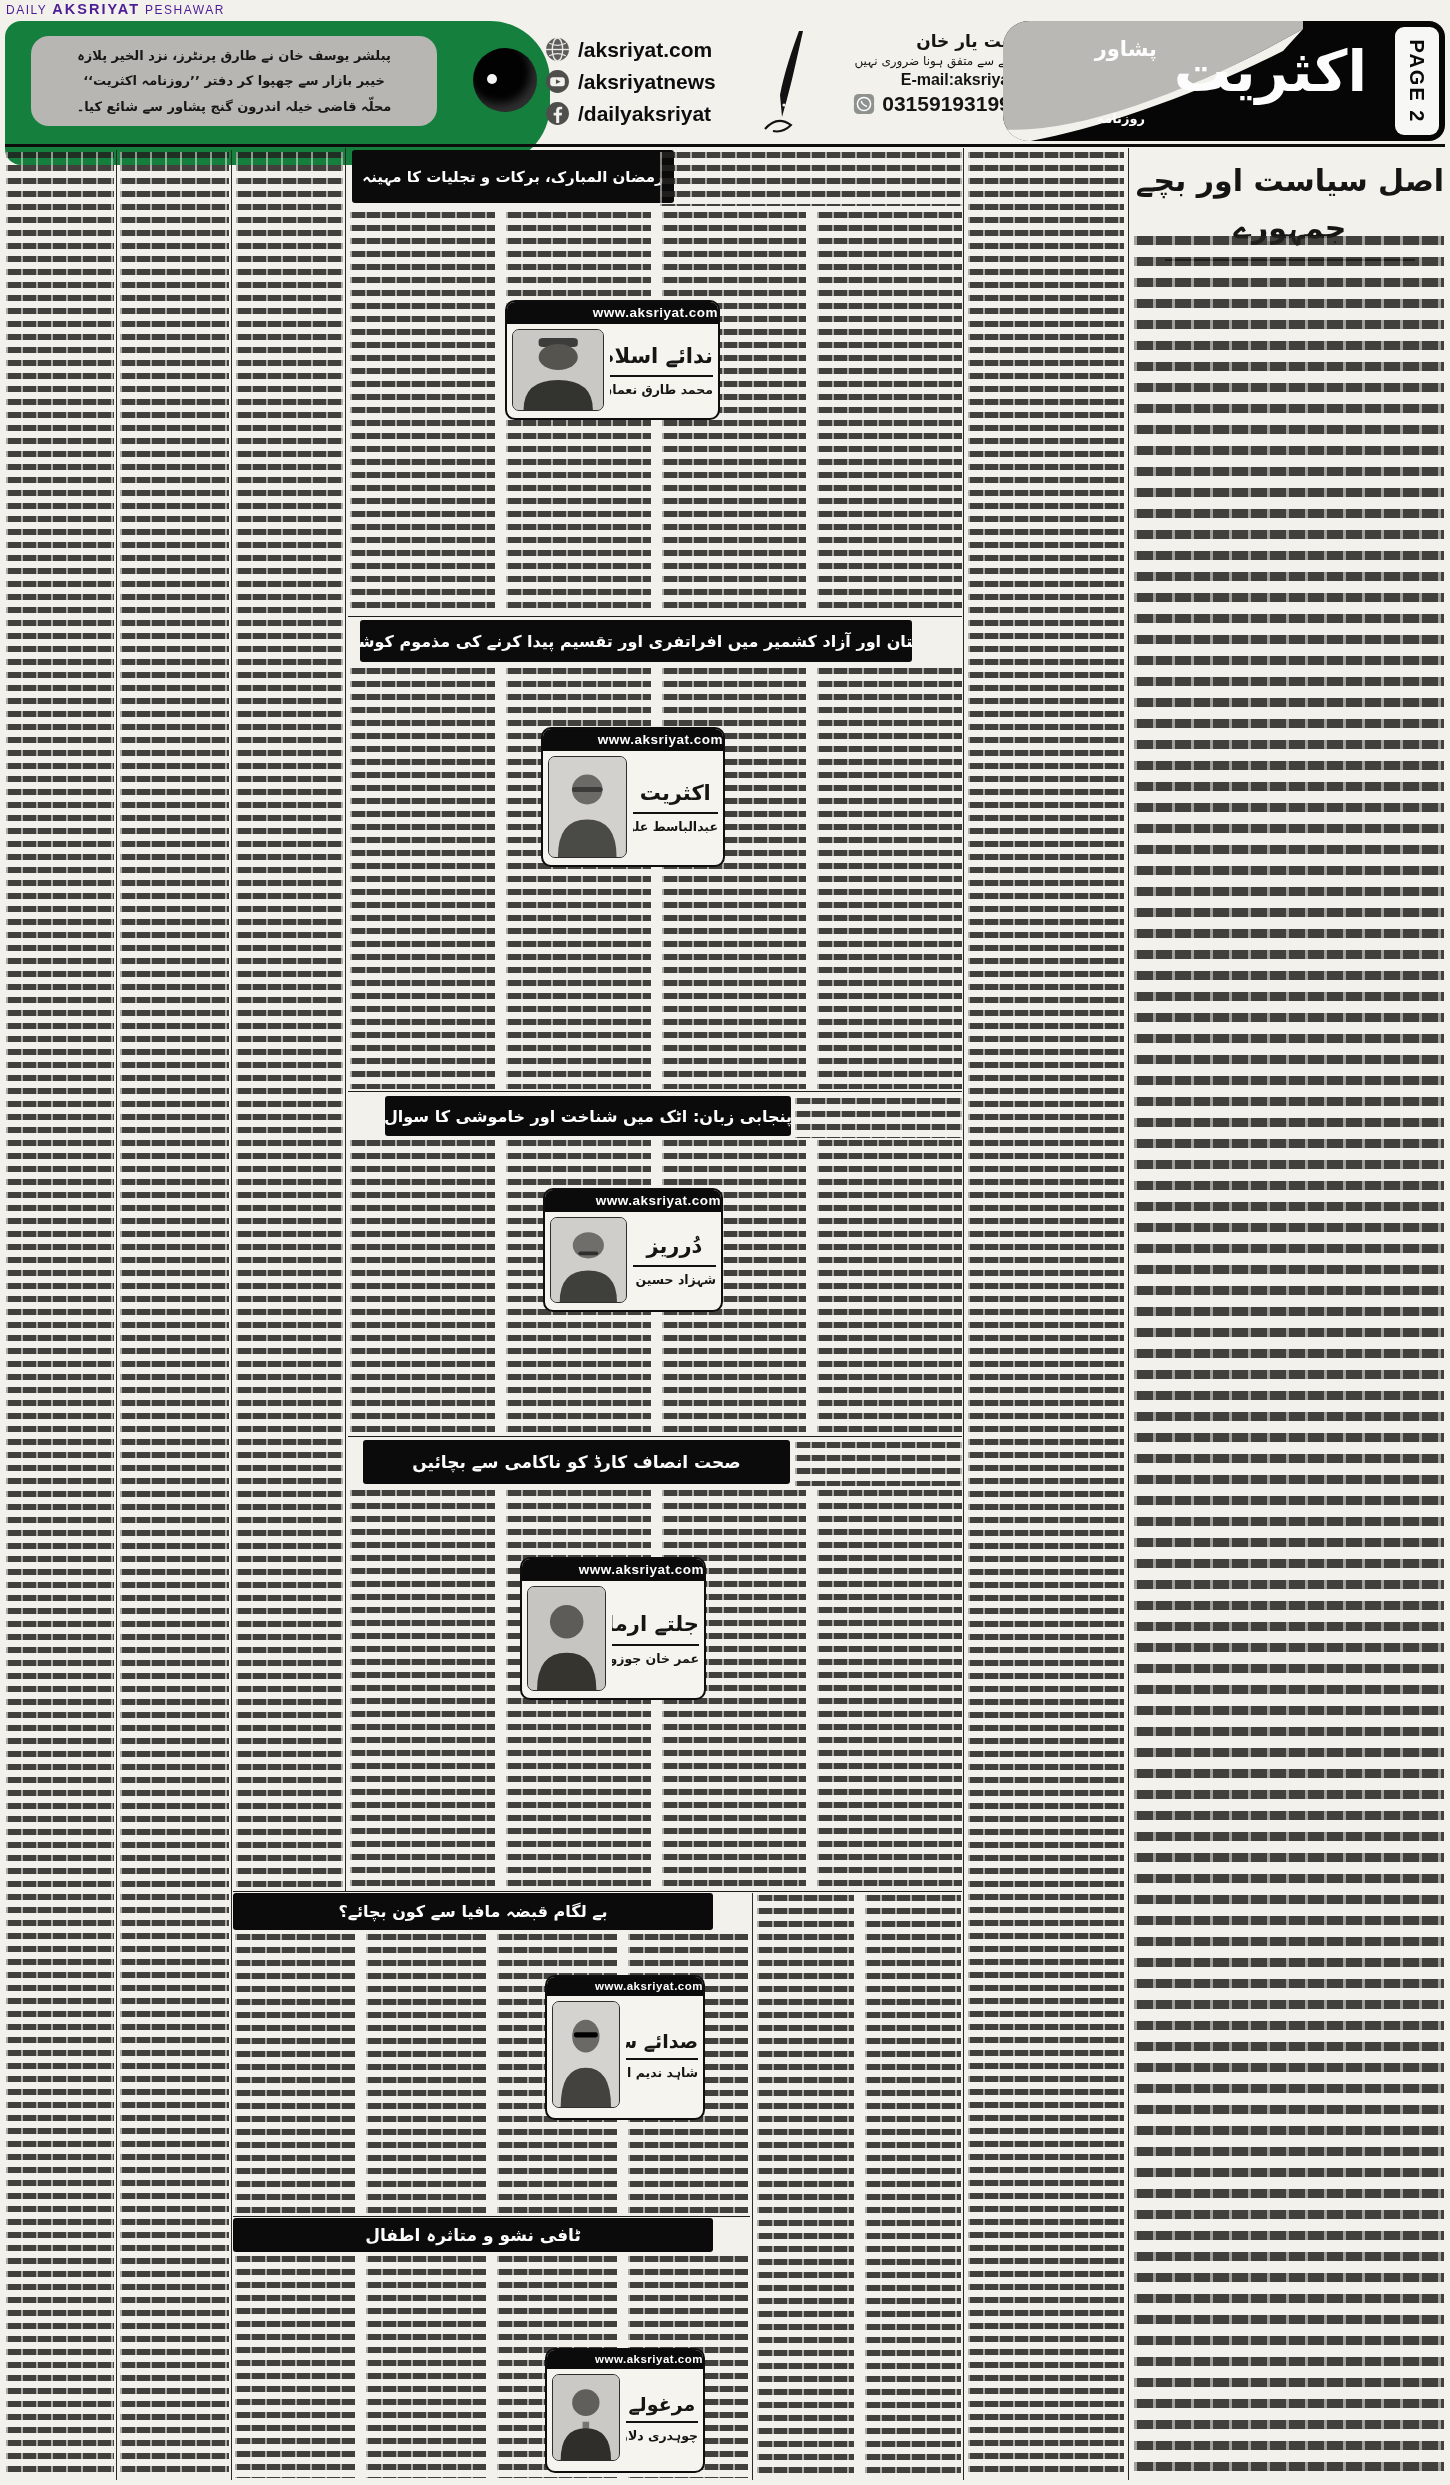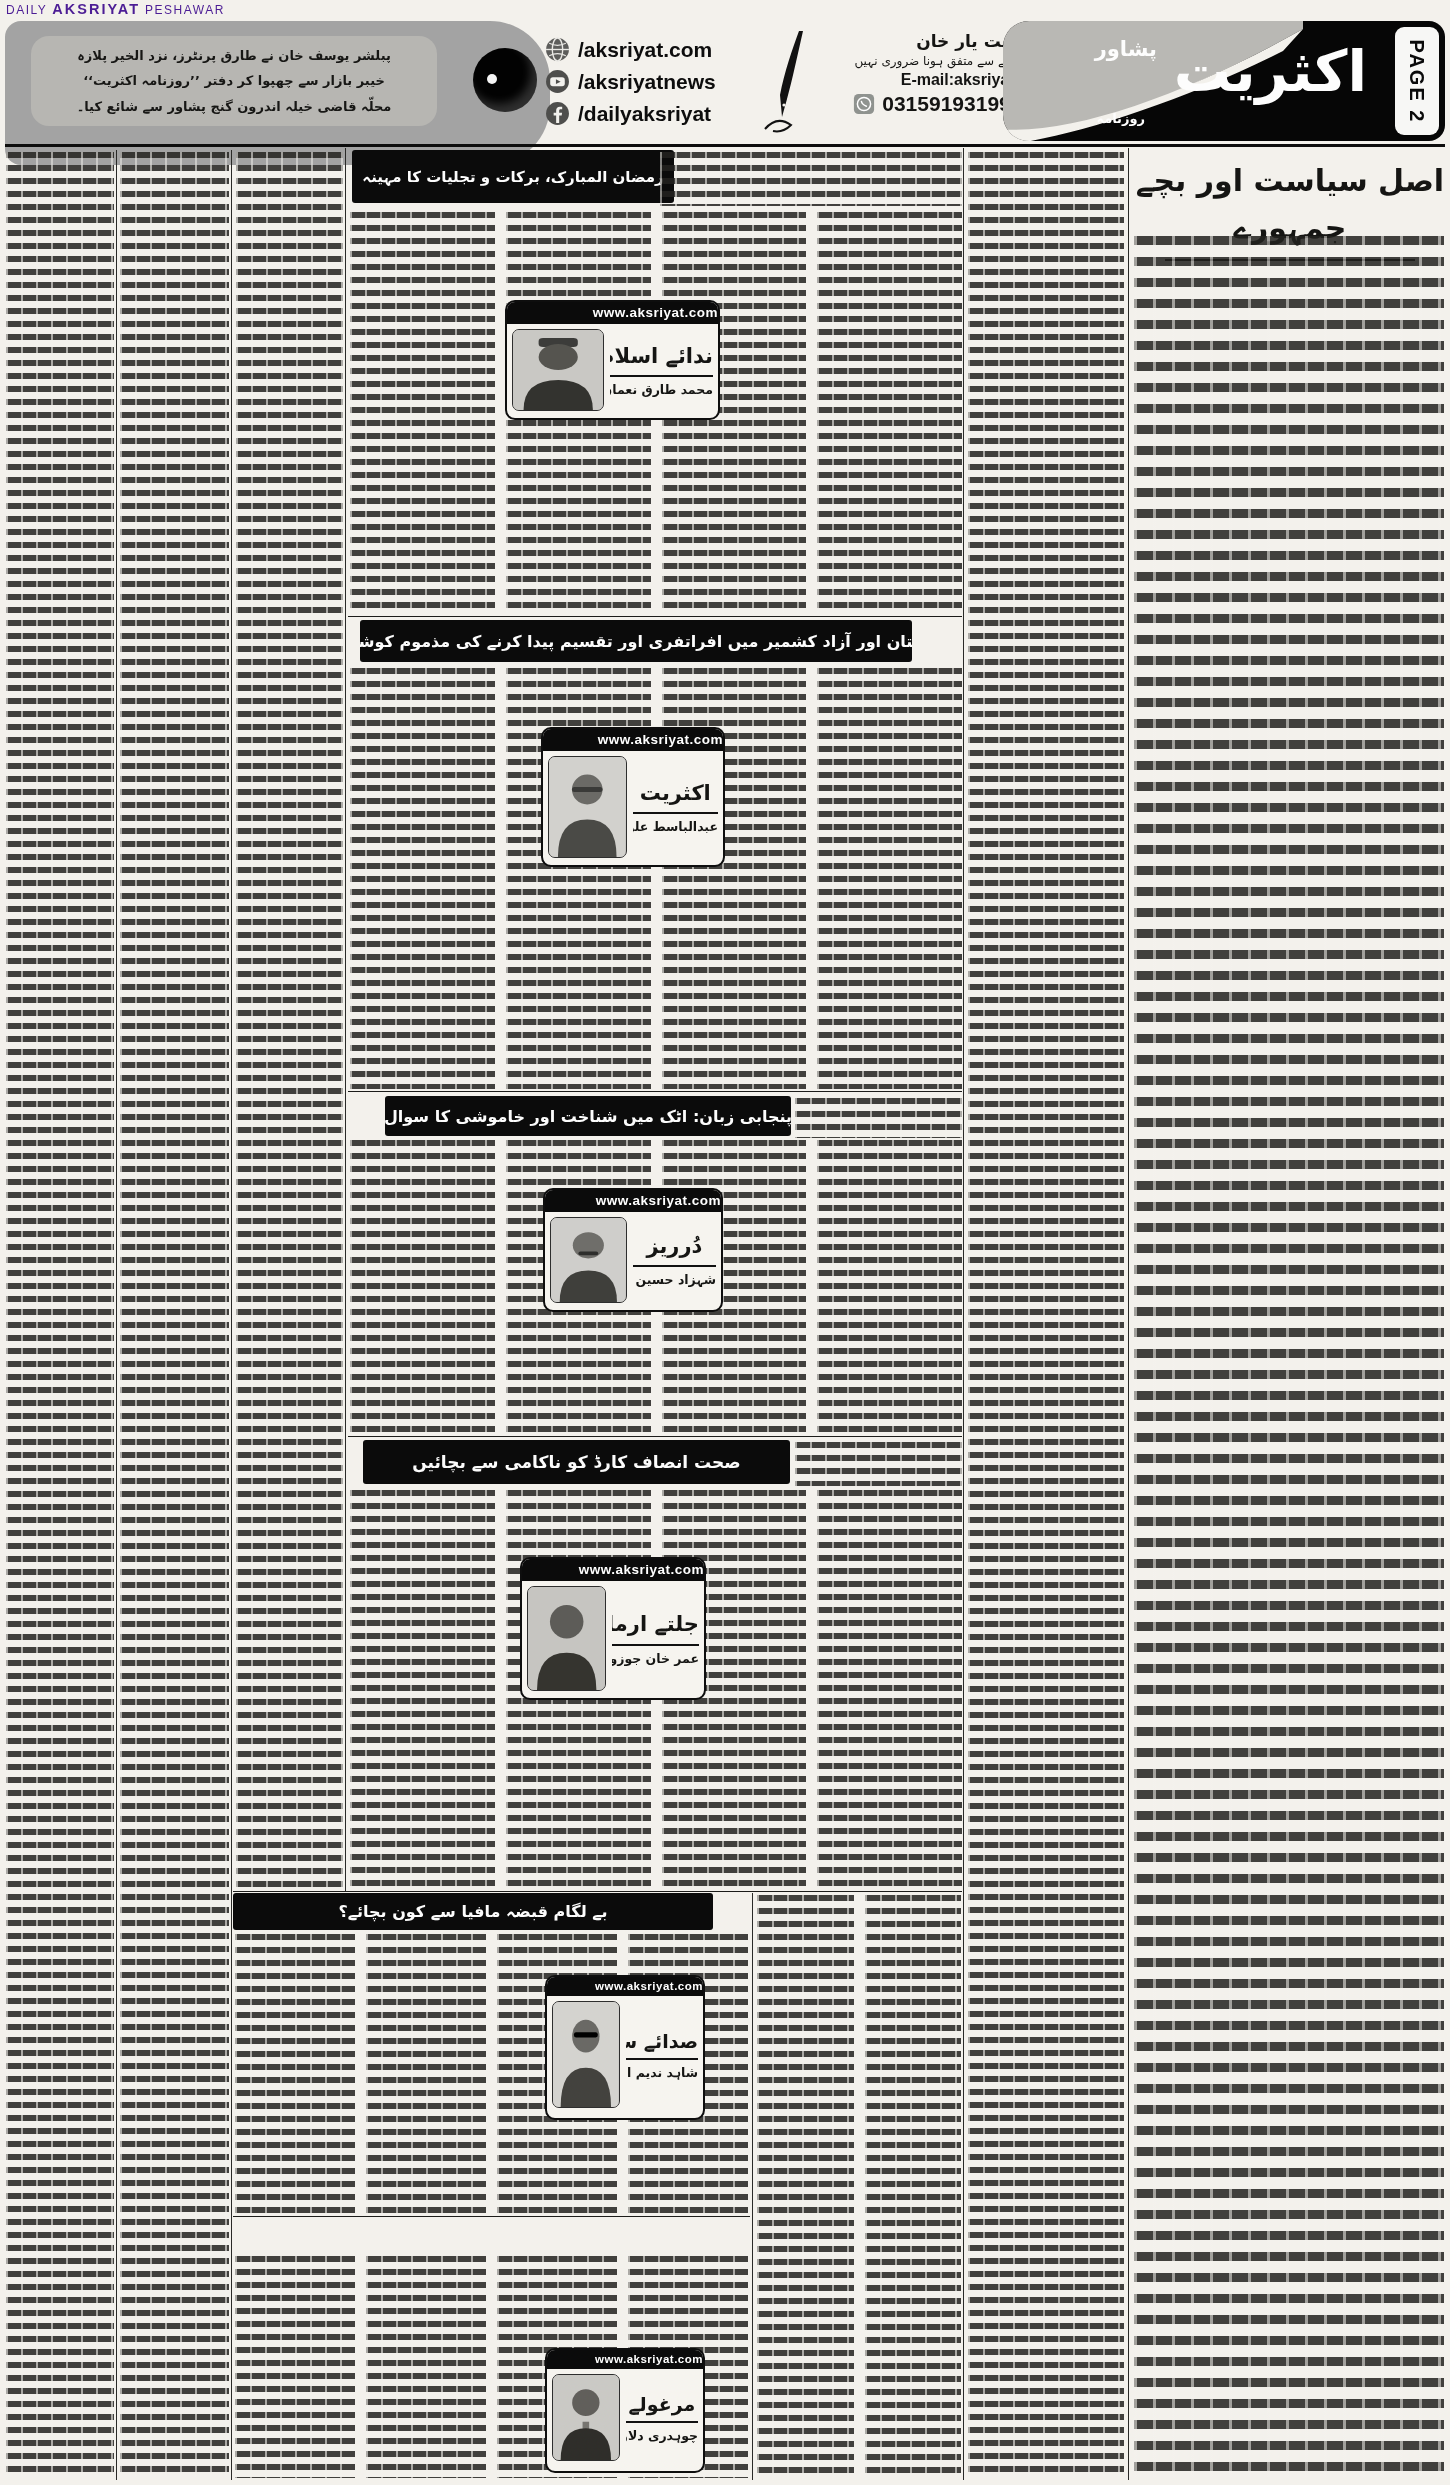--- a/index.html
+++ b/index.html
@@ -6,21 +6,21 @@
   #page{position:relative;width:1450px;height:2485px;background:#f3f1ec;overflow:hidden;
         font-family:"DejaVu Sans",sans-serif;color:#151513;margin:0 auto;}
   .abs{position:absolute;}
   
   .topstrip{left:6px;top:1px;height:18px;display:flex;align-items:baseline;gap:5px;
             font-family:"Liberation Sans",sans-serif;color:#4c1d95;}
   .topstrip .t1{font-size:12px;letter-spacing:1.5px;}
   .topstrip .t2{font-size:14.5px;font-weight:700;letter-spacing:2px;}
   
   .masthead{left:5px;top:21px;width:1440px;height:120px;}
-  .mh-left{position:absolute;left:0;top:0;width:545px;height:144px;background:#a3a3a3;
+  .mh-left{position:absolute;left:0;top:0;width:545px;height:144px;background:#15803d;
            border-radius:16px 60px 60px 16px;}
   .mh-ball{position:absolute;left:468px;top:27px;width:64px;height:64px;background:#020202;
            border-radius:50%;box-shadow:inset -6px -8px 10px rgba(255,255,255,.18);}
   .mh-ball::after{content:"";position:absolute;left:14px;top:26px;width:10px;height:10px;
            background:#f5f5f5;border-radius:50%;}
   .pubbox{position:absolute;left:26px;top:15px;width:406px;height:90px;background:#b7b6b2;
           border-radius:18px;display:flex;flex-direction:column;justify-content:center;
           text-align:center;font-size:13px;font-weight:600;color:#171715;line-height:1.95;
           padding:2px 14px;box-sizing:border-box;}
   .social{position:absolute;left:540px;top:16px;display:flex;flex-direction:column;gap:7px;}
@@ -307,20 +307,21 @@
           <path d="M7 80 Q7 50 30 50 Q53 50 53 80 Z" fill="#43423e"></path>
         </svg>
       </div>
       <div class="ainfo">
         <div class="alabel" style="font-size:19px" dir="rtl">صدائے سحر</div>
         <div class="aname" dir="rtl">شاہد ندیم احمد</div>
       </div>
     </div>
   </div>
 
+  <div class="abs hbar" style="left:233px;top:2218px;width:480px;height:34px;font-size:17px" dir="rtl">ٹافی نشو و متاثرہ اطفال</div>
   <div class="abs cols" style="left:235px;top:2256px;width:513px;height:222px">
     <div class="txt"></div>
     <div class="txt"></div>
     <div class="txt"></div>
     <div class="txt"></div>
   </div>
   <div class="abox" style="left:545px;top:2348px;width:160px;height:125px">
     <div class="abox-site" style="font-size:11.5px">www.aksriyat.com</div>
     <div class="abox-body">
       <div class="aphoto">

